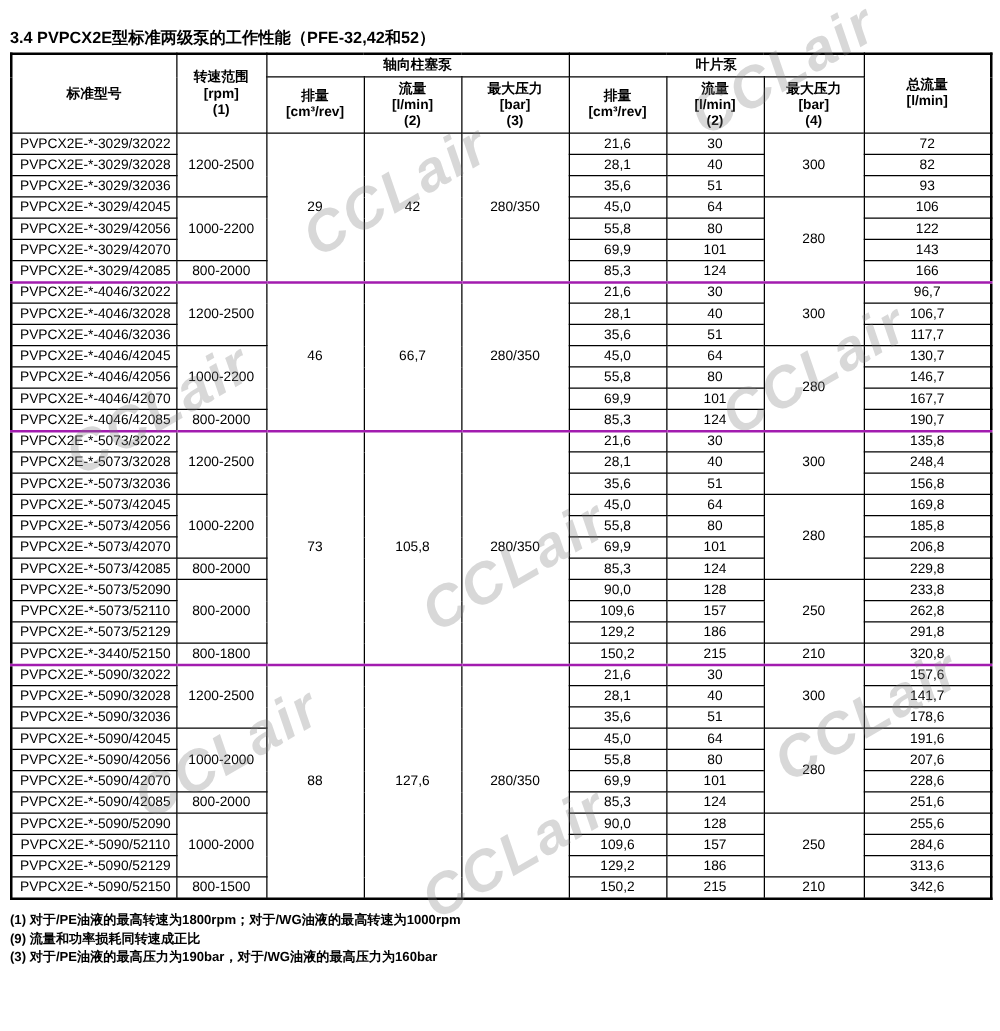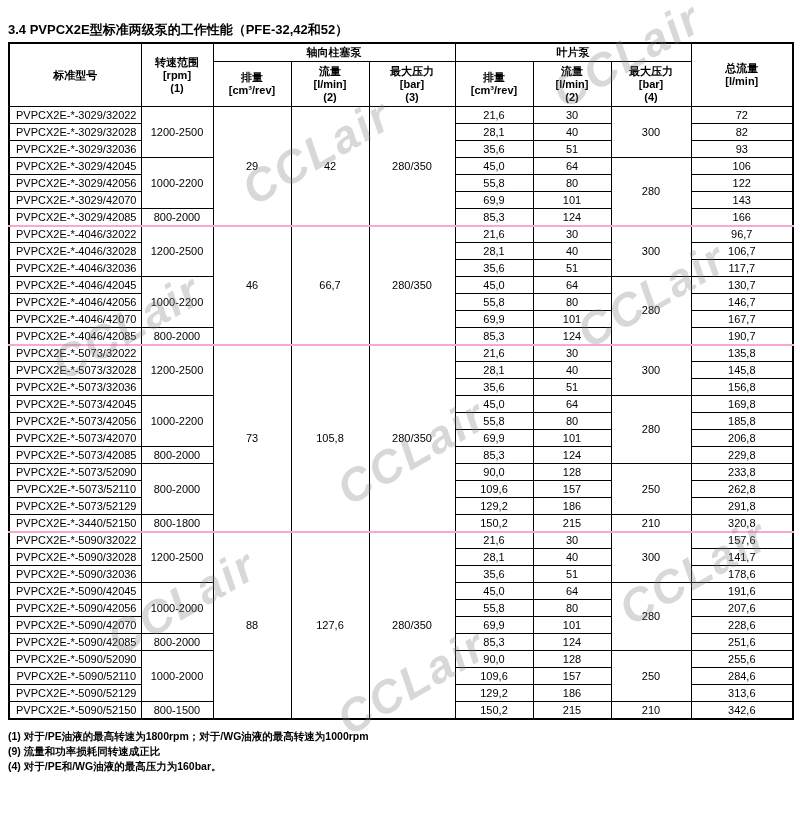--- a/index.html
+++ b/index.html
@@ -34,21 +34,21 @@
   }
   .spec-table th {
     font-weight: bold;
     white-space: pre-line;
     padding: 2px;
   }
   .spec-table thead tr.group-row th { height: 15px; }
   .spec-table thead tr.sub-row th { height: 45px; }
   .spec-table td { height: 17px; white-space: nowrap; }
   .spec-table td.model-cell { text-align: center; padding-left: 4px; }
-  .spec-table tr.group-start td { border-top: 2px solid #f9a8d4; }
+  .spec-table tr.group-start td { border-top: 2px solid #a21caf; }
 
   .footnotes { margin-top: 9px; font-size: 10.5px; font-weight: bold; line-height: 1.45; }
   .footnote-line { white-space: nowrap; }
 
   .watermark-layer {
     position: absolute; left: 0; top: 0; width: 800px; height: 825px;
     pointer-events: none; overflow: hidden; z-index: 10;
   }
   .wm {
     position: absolute;
@@ -229,21 +229,21 @@
           <td rowspan="11">280/350</td>
           <td>21,6</td>
           <td>30</td>
           <td rowspan="3">300</td>
           <td>135,8</td>
         </tr>
         <tr>
           <td class="model-cell">PVPCX2E-*-5073/32028</td>
           <td>28,1</td>
           <td>40</td>
-          <td>145,8</td>
+          <td>248,4</td>
         </tr>
         <tr>
           <td class="model-cell">PVPCX2E-*-5073/32036</td>
           <td>35,6</td>
           <td>51</td>
           <td>156,8</td>
         </tr>
         <tr>
           <td class="model-cell">PVPCX2E-*-5073/42045</td>
           <td rowspan="3">1000-2200</td>
@@ -376,21 +376,21 @@
           <td>215</td>
           <td>210</td>
           <td>342,6</td>
         </tr>
       </tbody>
   </table>
 
   <div class="footnotes">
     <div class="footnote-line">(1) 对于/PE油液的最高转速为1800rpm；对于/WG油液的最高转速为1000rpm</div>
     <div class="footnote-line">(9) 流量和功率损耗同转速成正比</div>
-    <div class="footnote-line">(4) 对于/PE和/WG油液的最高压力为160bar。</div>
+    <div class="footnote-line">(3) 对于/PE油液的最高压力为190bar，对于/WG油液的最高压力为160bar</div>
   </div>
 
   <div class="watermark-layer">
     <span class="wm wm1">CCLair</span>
     <span class="wm wm2">CCLair</span>
     <span class="wm wm3">CCLair</span>
     <span class="wm wm4">CCLair</span>
     <span class="wm wm5">CCLair</span>
     <span class="wm wm6">CCLair</span>
     <span class="wm wm7">CCLair</span>

